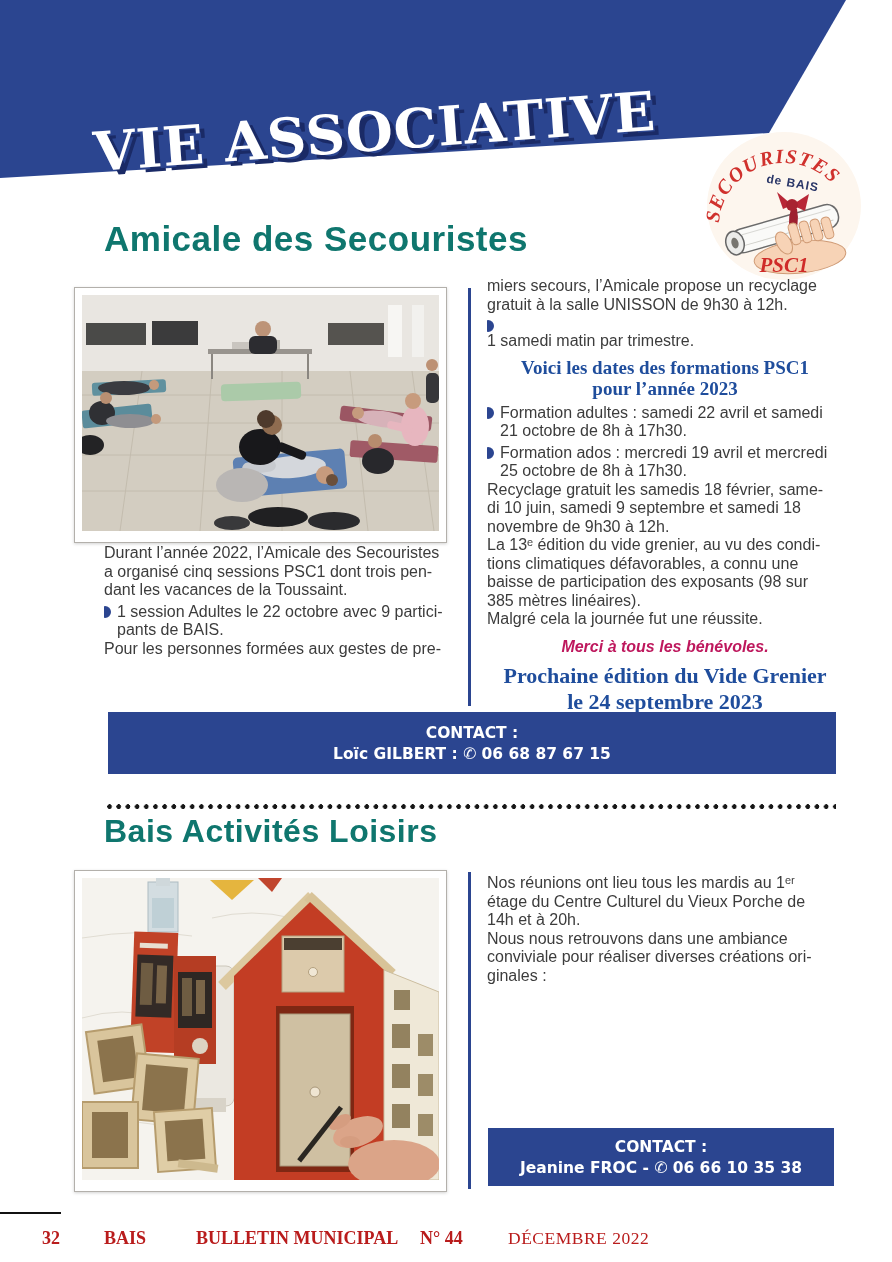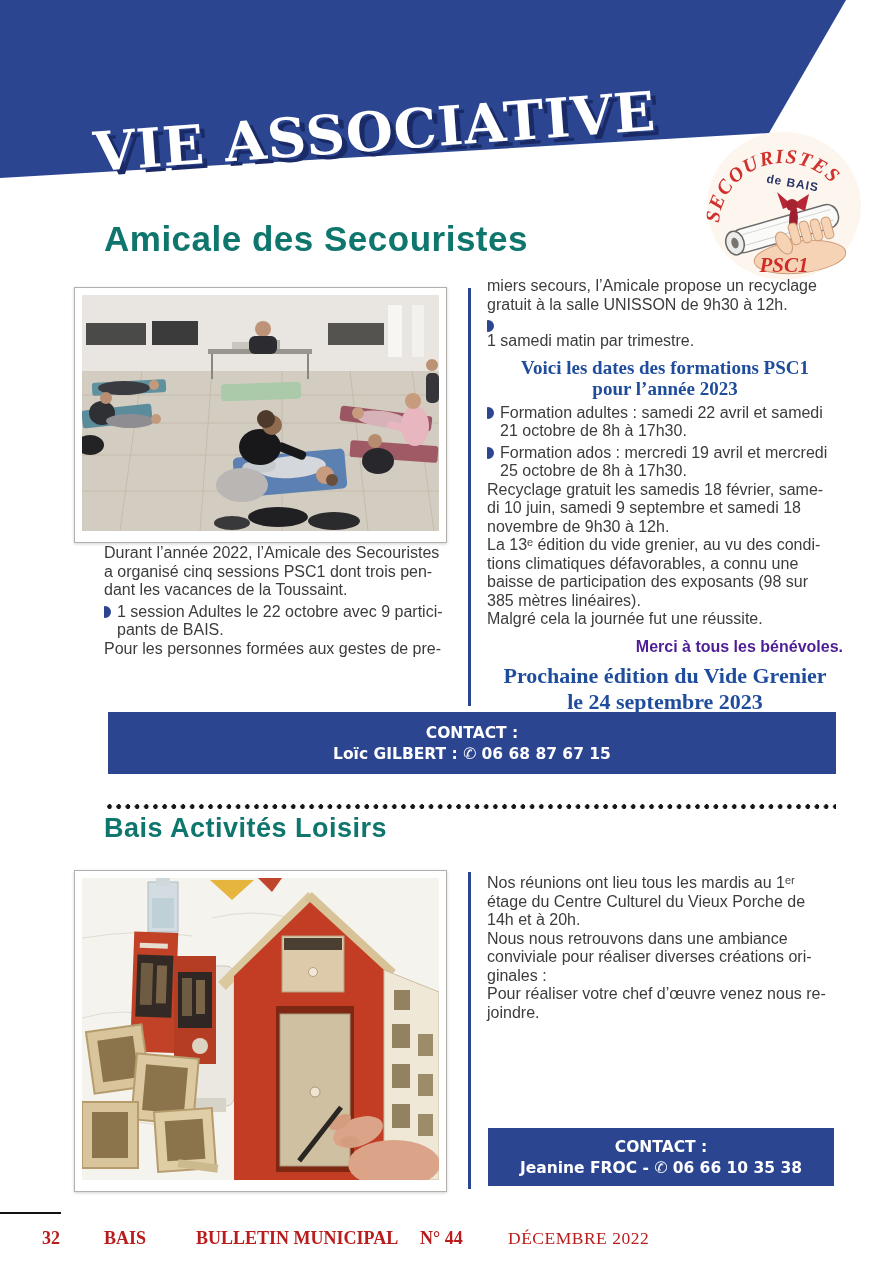--- a/index.html
+++ b/index.html
@@ -19,21 +19,21 @@
   
   .logo{position:absolute;left:706px;top:131px;}
 
   
   .sec-title{
     position:absolute;left:104px;margin:0;
     font-family:Liberation Sans, sans-serif;font-weight:bold;color:#0f766e;
     letter-spacing:0.5px;white-space:nowrap;
   }
   .t1{top:219px;font-size:35px;}
-  .t2{top:813px;font-size:27px;}
+  .t2{top:813px;font-size:32px;}
 
   
   .photo{position:absolute;background:#ffffff;border:1px solid #b3b0ab;
          padding:7px;box-shadow:0 1px 3px rgba(0,0,0,.18);}
   .p1{left:74px;top:287px;}
   .p2{left:74px;top:870px;}
 
   
   .col{position:absolute;font-size:16px;line-height:18.5px;color:#3c3c3c;}
   .left1{left:104px;top:544px;width:357px;}
@@ -46,21 +46,21 @@
   .li{display:flex;margin-top:3px;}
   .bmark{flex:none;width:7px;height:12px;background:#2b4590;
          border-radius:1px 8px 8px 1px;margin:3px 6px 0 0;}
   .li-text{flex:1;}
   .li-flush{display:block;}
   .li-flush .bmark{display:inline-block;vertical-align:-1px;margin-right:6px;}
 
   .serif-head{font-family:"Liberation Serif",serif;font-weight:bold;
               color:#1f4d9c;text-align:center;font-size:19px;line-height:21.5px;
               margin:6px 0 4px 0;}
-  .merci{font-weight:bold;color:#4c1d95;text-align:right;margin-top:9px;}
+  .merci{font-weight:bold;color:#be185d;text-align:center;margin-top:9px;font-style:italic;}
   .announce{font-family:"Liberation Serif",serif;font-weight:bold;color:#1f4d9c;
             text-align:center;font-size:22px;line-height:26px;margin-top:7px;}
 
   
   .contact{position:absolute;background:#2b4590;color:#ffffff;text-align:center;
            font-family:"DejaVu Sans","Liberation Sans",sans-serif;}
   .c1{left:108px;top:712px;width:728px;height:62px;}
   .c2{left:488px;top:1128px;width:346px;height:58px;}
   .contact .lbl{font-weight:bold;font-size:15.5px;margin-top:12px;}
   .contact .val{font-weight:bold;font-size:15.5px;margin-top:3px;}
@@ -333,21 +333,20 @@
         <rect x="248" y="226" width="5" height="68" fill="#2a2722" transform="rotate(38 250 240)"></rect>
       </g>
     </svg>
   </div>
 
   <div class="vdiv d2"></div>
 
   <div class="col right2">
     <p>Nos réunions ont lieu tous les mardis au 1ᵉʳ<br>étage du Centre Culturel du Vieux Porche de<br>14h et à 20h.</p>
     <p class="mt13">Nous nous retrouvons dans une ambiance<br>conviviale pour réaliser diverses créations ori-<br>ginales :</p>
-    <p class="mt13">Pour réaliser votre chef d’œuvre venez nous re-<br>joindre.</p>
   </div>
 
   <div class="contact c2">
     <div class="lbl">CONTACT :</div>
     <div class="val">Jeanine FROC - ✆ 06 66 10 35 38</div>
   </div>
 
   <div class="footer-rule"></div>
   <div class="footer">
     <span class="f-num">32</span>

